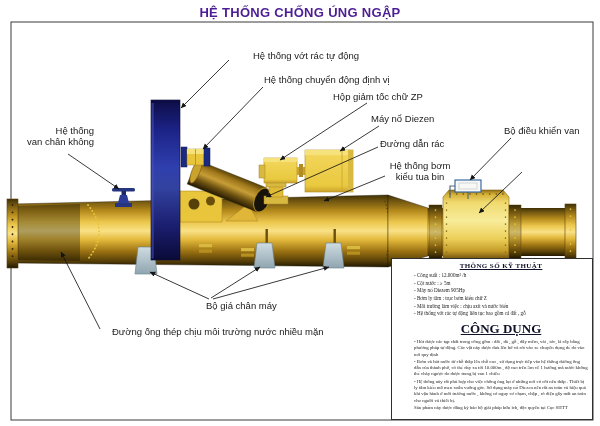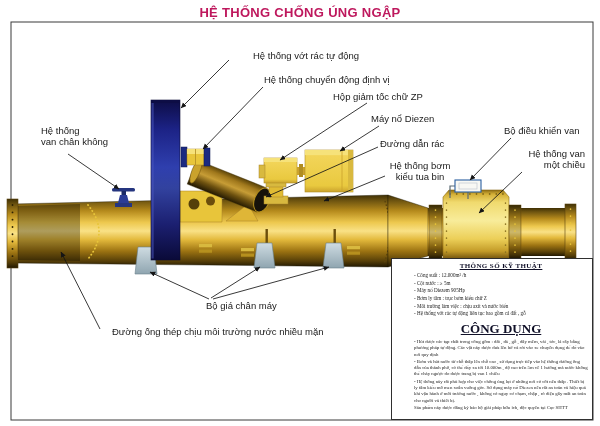--- a/index.html
+++ b/index.html
@@ -1,19 +1,19 @@
 <!DOCTYPE html>
 <html><head>
 <meta charset="utf-8">
 <style>
   html,body { margin:0; padding:0; background:#e9e9e9; }
   .page { position:relative; width:600px; height:426px; background:#ffffff;
           font-family:"Liberation Sans",sans-serif; overflow:hidden; margin:0 auto; }
   .title { position:absolute; top:5px; left:0; width:100%; text-align:center;
-           font-weight:bold; font-size:13px; letter-spacing:.3px; color:#be185d; }
+           font-weight:bold; font-size:13px; letter-spacing:.3px; color:#4c1d95; }
   .lbl { position:absolute; font-size:9.5px; line-height:1.18; color:#1a1a1a;
          white-space:pre-line; }
   .lbl.center { text-align:center; }
   .lbl.right  { text-align:right; }
   svg.diagram { position:absolute; left:0; top:0; }
   .specbox { position:absolute; left:391px; top:258px; width:202px; height:162px;
              background:#fff; border:1px solid #2f2f2f; box-sizing:border-box;
              padding:2px 4px 2px 22px; font-family:"Liberation Serif",serif;
              color:#1c1c1c; overflow:hidden; }
   .spec-title { text-align:center; font-weight:bold; font-size:7px;
@@ -220,25 +220,23 @@
     </g>
   </svg>
 
   <div class="lbl" style="left:230px; top:50px;padding-left:23px;">Hệ thống vớt rác tự động</div>
   <div class="lbl" style="left:264px; top:74px;">Hệ thống chuyển động định vị</div>
   <div class="lbl" style="left:333px; top:91px;">Hộp giảm tốc chữ ZP</div>
   <div class="lbl" style="left:371px; top:113px;">Máy nổ Diezen</div>
   <div class="lbl" style="left:380px; top:138px;">Đường dẫn rác</div>
   <div class="lbl center" style="left:384px; top:160px; width:72px;">Hệ thống bơm
 kiểu tua bin</div>
-  <div class="lbl" style="left:41px; top:125px;">Hệ thống
+  <div class="lbl" style="left:27px; top:125px;text-align:right;">Hệ thống
 van chân không</div>
   <div class="lbl" style="left:504px; top:125px;">Bộ điều khiển van</div>
-  <div class="lbl right" style="left:508px; top:148px; width:77px;">Hệ thống van
-một chiều</div>
   <div class="lbl" style="left:206px; top:300px;">Bộ giá chân máy</div>
   <div class="lbl" style="left:112px; top:326px;">Đường ống thép chịu môi trường nước nhiều mặn</div>
 
   <div class="specbox">
     <div class="spec-title">THÔNG SỐ KỸ THUẬT</div>
     <div class="spec-item">- Công suất : 12.000m³ /h</div>
     <div class="spec-item">- Cột nước :  ≥  5m</div>
     <div class="spec-item">- Máy nổ Diezem 905Hp</div>
     <div class="spec-item">- Bơm ly tâm : trục bơm kiểu chữ Z</div>
     <div class="spec-item">- Môi trường làm việc : chịu axít và nước biển</div>

